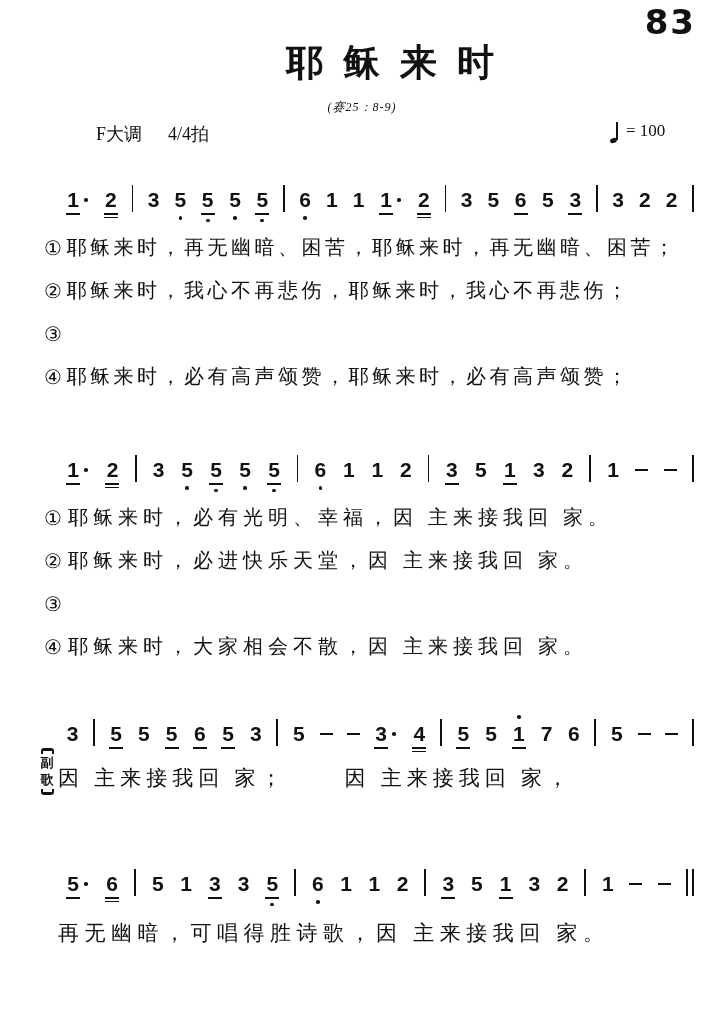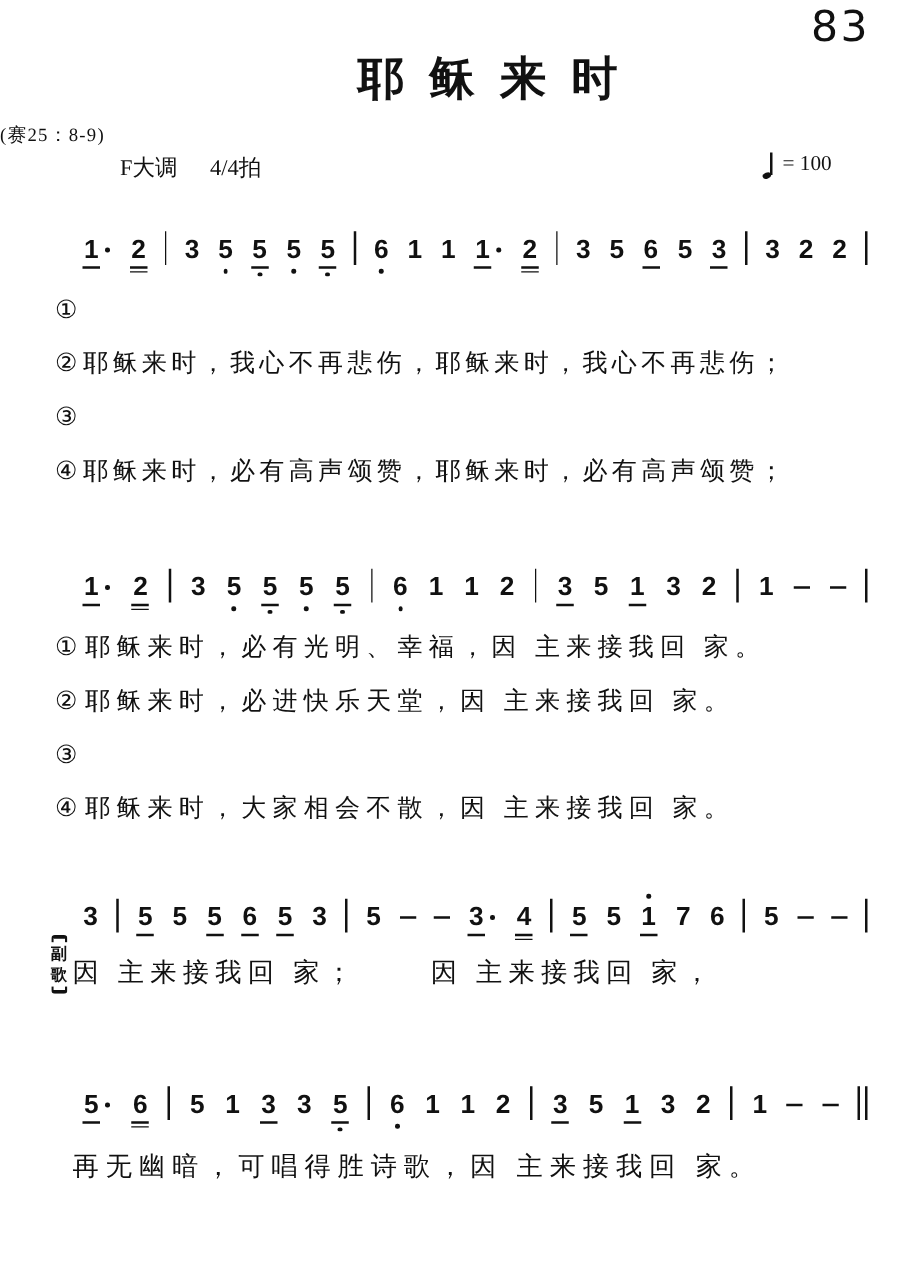--- a/index.html
+++ b/index.html
@@ -2,25 +2,25 @@
 <html><head>
 <meta charset="utf-8">
 <style>
   html,body{margin:0;padding:0;background:#e8e8e8;}
   .page{position:relative;width:724px;height:1024px;background:#ffffff;margin:0 auto;
         font-family:"Liberation Serif","DejaVu Serif",serif;color:#111;overflow:hidden;}
 
   
   .page-number{position:absolute;top:2px;right:28px;
                font-family:"DejaVu Sans","Liberation Sans",sans-serif;
-               font-weight:400;font-size:34px;letter-spacing:2px;}
+               font-weight:700;font-size:34px;letter-spacing:2px;}
   .title{position:absolute;top:38px;left:0;width:100%;margin:0;text-align:center;
          font-size:37px;font-weight:700;letter-spacing:20px;text-indent:20px;padding-left:28px;}
-  .subtitle{position:absolute;top:99px;left:0;width:100%;text-align:left;
-            font-size:15px;letter-spacing:1px;}
+  .subtitle{position:absolute;top:99px;left:0;width:100%;text-align:center;
+            font-size:12px;letter-spacing:1px;font-style:italic;}
   .meta{position:absolute;left:68px;top:122px;display:flex;gap:26px;font-size:18px;margin-left:28px;}
   .metronome{position:absolute;left:610px;top:121px;display:flex;align-items:flex-start;
              gap:5px;font-size:17px;}
   .qnote{position:relative;width:11px;height:22px;display:inline-block;}
   .qnote::before{content:"";position:absolute;left:0;bottom:0;width:7px;height:5px;
                  background:#111;border-radius:50%;transform:rotate(-20deg);}
   .qnote::after{content:"";position:absolute;right:3px;bottom:3px;width:1.7px;height:18px;
                 background:#111;}
 
   
@@ -183,20 +183,21 @@
       <span class="note">
         <span class="slot-hi"></span>
         <span class="digit">2</span>
       </span>
       <span class="bar"></span>
     </div>
 
   <div class="verse-block" style="top:226px">
     <div class="verse-row">
         <span class="vnum">①</span>
+        <span>耶稣来时，再无幽暗、困苦，耶稣来时，再无幽暗、困苦；</span>
       </div>
     <div class="verse-row">
         <span class="vnum">②</span>
         <span>耶稣来时，我心不再悲伤，耶稣来时，我心不再悲伤；</span>
       </div>
     <div class="verse-row">
         <span class="vnum">③</span>
       </div>
     <div class="verse-row">
         <span class="vnum">④</span>

